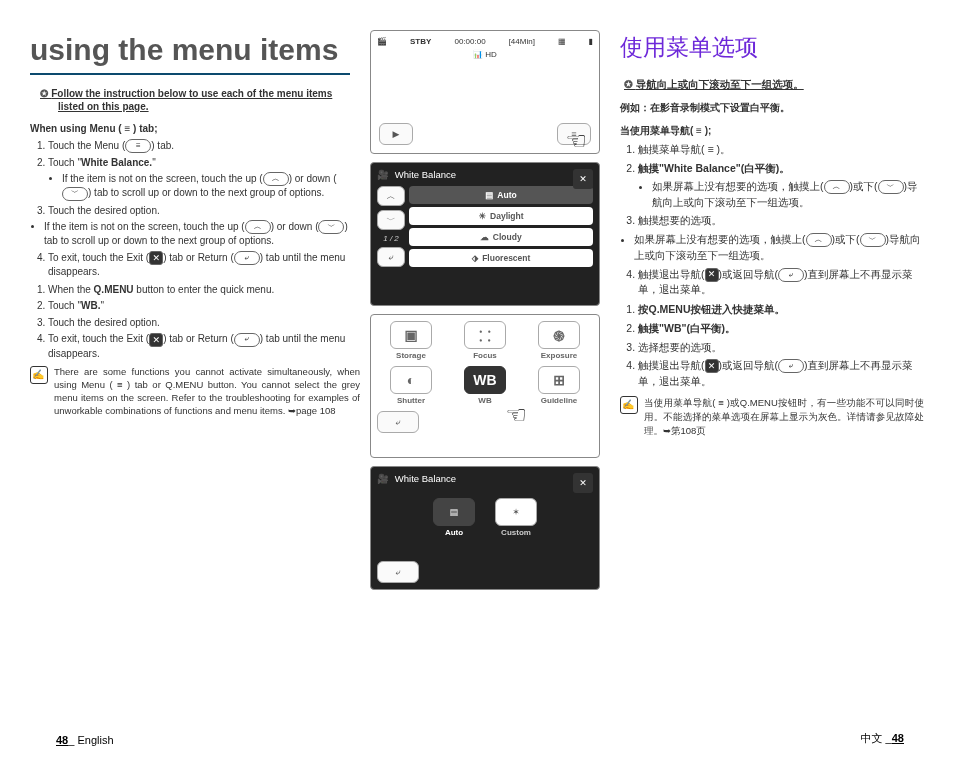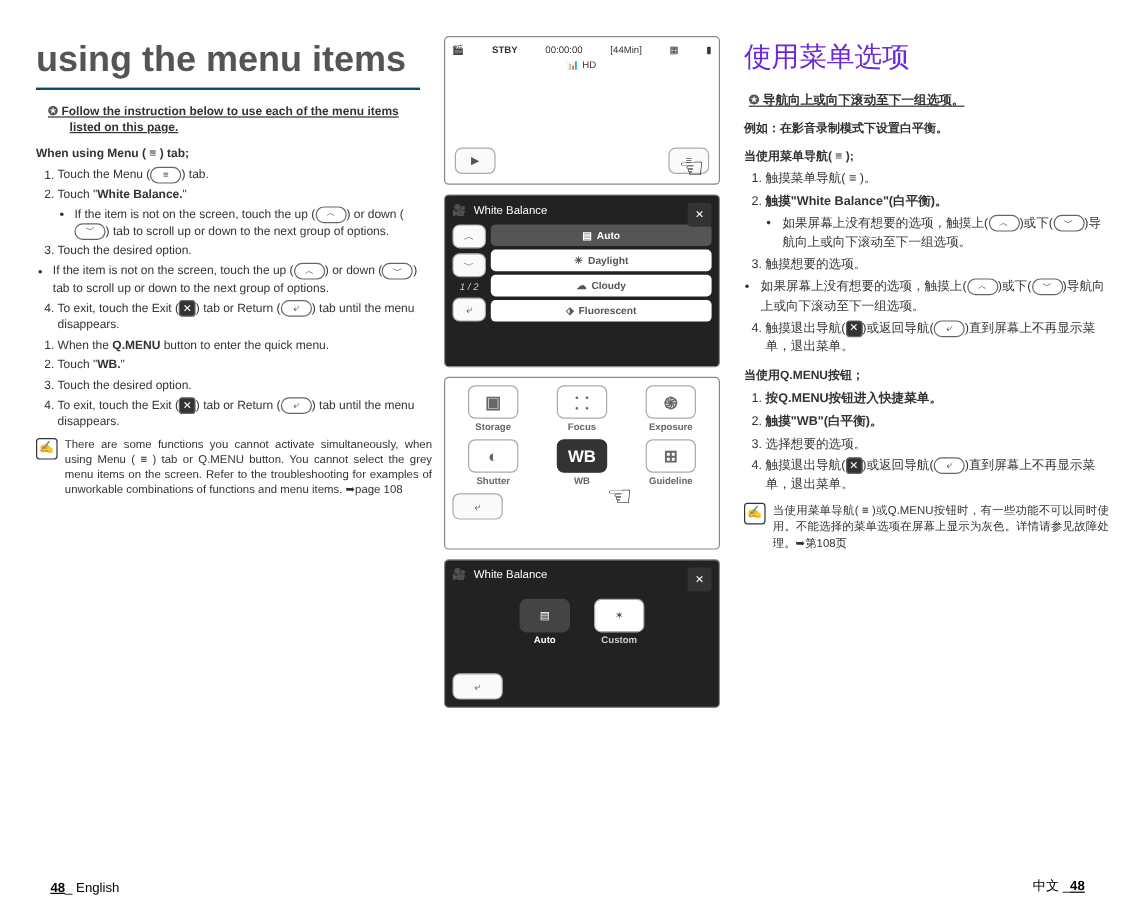--- a/index.html
+++ b/index.html
@@ -85,21 +85,21 @@
 .wb-list { flex:1; display:flex; flex-direction:column; gap:3px;}
 .wb-item { background:#fff; border-radius:4px; height:18px; display:flex; align-items:center; justify-content:center; gap:4px; font-size:8.5px; color:#555; font-weight:bold;}
 .wb-item.sel{ background:#555; color:#fff;}
 .wb-close{ width:20px; height:20px; background:#333; color:#fff; border-radius:3px; display:flex;align-items:center;justify-content:center; position:absolute; top:6px; right:6px;}
 .page-ind{ color:#ccc; font-size:8px; text-align:right;font-style:italic;}
 .grid-menu{ display:grid; grid-template-columns:repeat(3,1fr); gap:6px;}
 .grid-item{ display:flex; flex-direction:column; align-items:center; gap:2px; font-size:8px; font-weight:bold; color:#666;}
 .grid-item .gbox{ border:1px solid #aaa; border-radius:6px; width:40px; height:26px; display:flex;align-items:center;justify-content:center; font-size:14px;}
 .grid-item.sel .gbox{ background:#333; color:#fff; border-color:#333;}
 .bottom-ret{ margin-top:6px; width:40px;}
-.footer-l{ position:absolute; bottom:20px; left:42px; font-size:11px;}
+.footer-l{ position:absolute; bottom:20px; left:56px; font-size:11px;}
 .footer-r{ position:absolute; bottom:20px; right:50px; font-size:11px;}
 .pg-num{ font-weight:bold; text-decoration:underline;}
 b{font-weight:bold;}
 </style>
 </head>
 <body>
 
 <div class="page">
 
   <div class="col-left">
@@ -255,21 +255,20 @@
       </li>
       <li>触摸想要的选项。</li>
       <li style="list-style:none">
         <ul class="bullet" style="margin-left:-18px;">
           <li><span>如果屏幕上没有想要的选项，触摸上(</span><span class="icon-pill">︿</span><span>)或下(</span><span class="icon-pill">﹀</span><span>)导航向上或向下滚动至下一组选项。</span></li>
         </ul>
       </li>
       <li value="4"><span>触摸退出导航(</span><span class="icon-x">✕</span><span>)或返回导航(</span><span class="icon-pill">⤶</span><span>)直到屏幕上不再显示菜单，退出菜单。</span></li>
     </ol>
 
-    <p class="subhead">当使用Q.MENU按钮；</p>
     <ol class="num">
       <li><b>按Q.MENU按钮进入快捷菜单。</b></li>
       <li><b>触摸"WB"(白平衡)。</b></li>
       <li>选择想要的选项。</li>
       <li><span>触摸退出导航(</span><span class="icon-x">✕</span><span>)或返回导航(</span><span class="icon-pill">⤶</span><span>)直到屏幕上不再显示菜单，退出菜单。</span></li>
     </ol>
 
     <div class="note-box">
       <div class="note-icon">✍</div>
       <div class="note-text">当使用菜单导航( ≡ )或Q.MENU按钮时，有一些功能不可以同时使用。不能选择的菜单选项在屏幕上显示为灰色。详情请参见故障处理。➥第108页</div>

